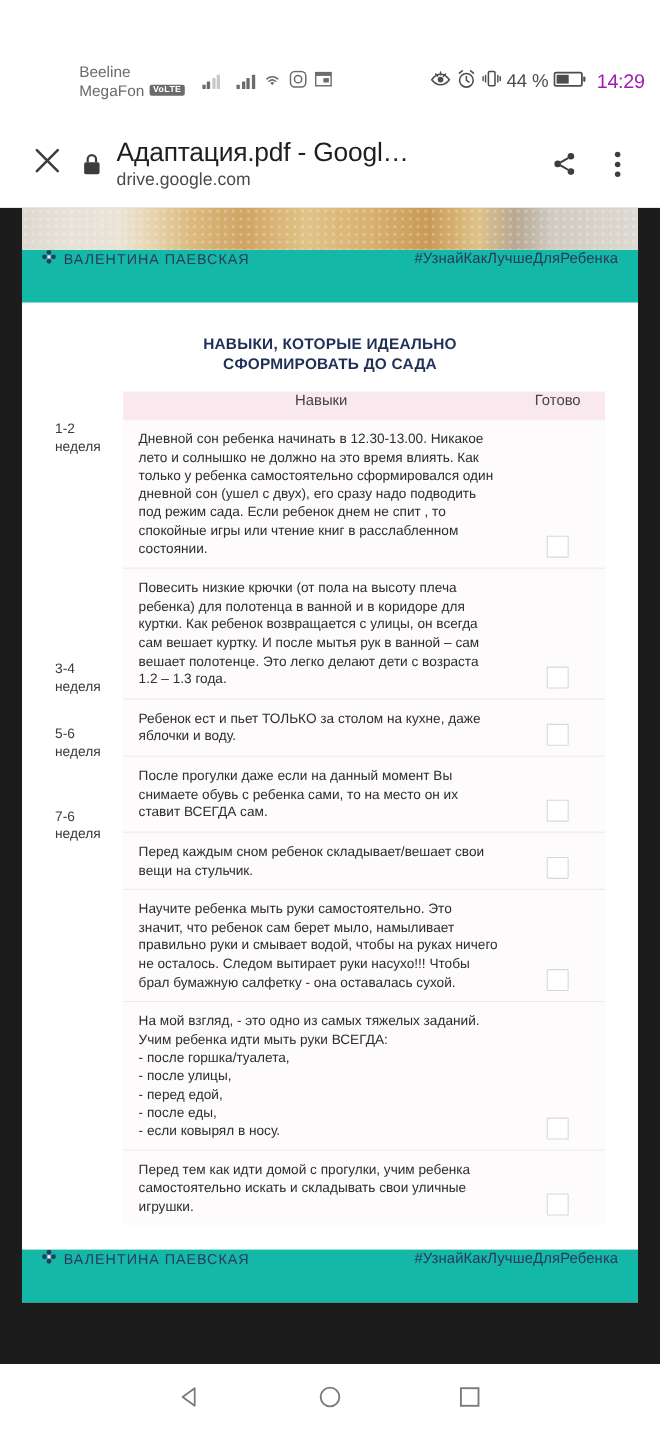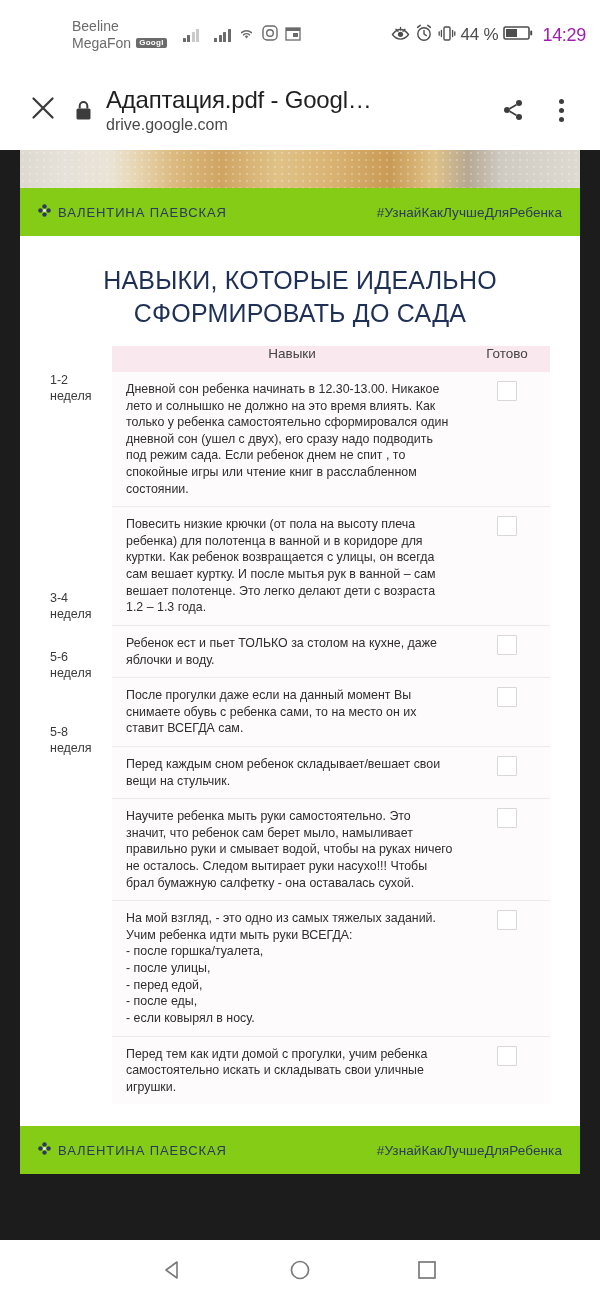--- a/index.html
+++ b/index.html
@@ -11,20 +11,21 @@
   }
   .screen { width: 600px; height: 1299px; position: relative; background: #ffffff; display: flex; flex-direction: column; }
 
   
   .statusbar {
     height: 70px; flex: 0 0 70px;
     background: #ffffff;
     display: flex; align-items: center;
     padding: 0 14px 0 72px;
     color: #5a5a5a;
+    margin-top: 39px;
   }
   .carriers { display: flex; flex-direction: column; justify-content: center; line-height: 1.18; font-size: 14px; color: #6b6b6b; }
   .carrier-row { display: flex; align-items: center; gap: 5px; white-space: nowrap; }
   .volte-badge {
     font-size: 8px; font-weight: bold; color: #ffffff; background: #6b6b6b;
     border-radius: 2px; padding: 1px 3px; letter-spacing: .3px; line-height: 1;
   }
   .sb-icons { display: flex; align-items: center; gap: 7px; margin-left: 16px; }
   .sb-right { display: flex; align-items: center; gap: 5px; margin-left: auto; }
   .sb-batt-text { font-size: 17px; color: #4d4d4d; letter-spacing: -.2px; }
@@ -59,45 +60,45 @@
        #ddd8d0 0%, #e6e1d9 8%, #eae3d6 16%,
        #e8d8b8 20%, #dbb87d 28%, #cfa463 36%,
        #e0c287 46%, #d9b272 56%, #c99a55 66%,
        #dfc289 74%, #b7a893 80%, #cfcac2 86%, #dedad2 100%); }
   .photo-strip:before { content:''; position:absolute; inset:0;
      background-image: radial-gradient(circle at 3px 3px, rgba(255,255,255,.55) 1.3px, transparent 1.6px);
      background-size: 7px 7px; opacity:.45; }
 
   
   .banner {
-    background: #84cc16; height: 48px;
-    display: flex; align-items: center; padding: 0 18px;
+    background: #14b8a6; height: 48px;
+    display: flex; align-items: flex-start; padding: 0 18px;
     color: #2b3a5c;
   }
   .banner-brand { display: flex; align-items: center; gap: 7px; font-size: 13px; letter-spacing: .9px; color: #2b3a5c; }
   .banner-hash { margin-left: auto; font-size: 13.5px; color: #2b3a5c; letter-spacing: .1px; }
 
   
   .content { padding: 28px 30px 10px 30px; }
   .doc-title {
-    text-align: center; color: #1f3057; font-weight: normal;
-    font-size: 25px; line-height: 1.32; letter-spacing: .2px;
+    text-align: center; color: #1f3057; font-weight: bold;
+    font-size: 14px; line-height: 1.32; letter-spacing: .2px;
   }
   .doc-intro { margin-top: 16px; font-size: 13.3px; color: #333333; line-height: 1.42; }
 
   
   .skills-wrap { margin-top: 16px; display: flex; }
   .week-col { width: 62px; flex: 0 0 62px; padding-right: 6px; }
   .week-label { font-size: 12.5px; color: #3a3a3a; line-height: 1.28; }
   .table-col { flex: 1 1 auto; background: #fdfbfc; border: 0; }
   .thead { background: #f9e9ef; display: flex; height: 26px; padding: 0 0 0 14px; }
   .th-skills { flex: 1 1 auto; text-align: center; font-size: 13.5px; color: #444; padding-right: 6px; }
   .th-ready { width: 86px; flex: 0 0 86px; text-align: center; font-size: 13.5px; color: #444; }
   .tbody { padding: 0; }
-  .trow { display: flex; align-items: flex-start; padding: 9px 0 9px 14px; border-bottom: 1px solid #eceaea; }
+  .trow { display: flex; align-items: flex-end; padding: 9px 0 9px 14px; border-bottom: 1px solid #eceaea; }
   .trow:last-child { border-bottom: 0; }
   .cell-text { flex: 1 1 auto; font-size: 12.4px; line-height: 1.34; color: #2e2e2e; padding-right: 10px; white-space: pre-line; }
   .cell-box { width: 86px; flex: 0 0 86px; display: flex; justify-content: center; }
   .chk { width: 20px; height: 20px; border: 1px solid #d9d7d7; background: #ffffff; border-radius: 1px; }
 
   
   .navbar {
     height: 59px; flex: 0 0 59px; background: #ffffff;
     display: flex; align-items: center; justify-content: space-around;
     padding: 0 110px;
@@ -109,21 +110,21 @@
 
 <div class="screen">
 
   <div class="statusbar">
     <div class="carriers">
       <div class="carrier-row">
         <span>Beeline</span>
       </div>
       <div class="carrier-row">
         <span>MegaFon</span>
-        <span class="volte-badge">Googl</span>
+        <span class="volte-badge">VoLTE</span>
       </div>
     </div>
 
     <div class="sb-icons">
       <span class="bars dim">
           <i></i>
           <i></i>
           <i></i>
           <i></i>
         </span>
@@ -248,21 +249,21 @@
 
         <div class="skills-wrap">
           <div class="week-col">
             <div style="height:26px"></div>
             <div class="week-label" style="white-space:pre-line;margin-top:0">1-2
 неделя</div>
             <div class="week-label" style="white-space:pre-line;margin-top:186px">3-4
 неделя</div>
             <div class="week-label" style="white-space:pre-line;margin-top:27px">5-6
 неделя</div>
-            <div class="week-label" style="white-space:pre-line;margin-top:43px">5-8
+            <div class="week-label" style="white-space:pre-line;margin-top:43px">7-6
 неделя</div>
           </div>
 
           <div class="table-col">
             <div class="thead">
               <div class="th-skills">Навыки</div>
               <div class="th-ready">Готово</div>
             </div>
             <div class="tbody">
               <div class="trow">

